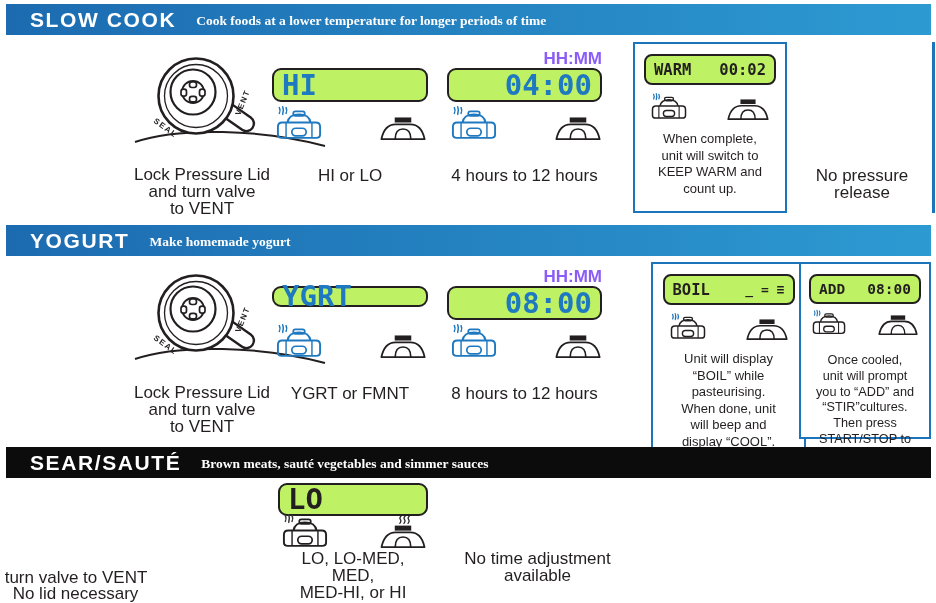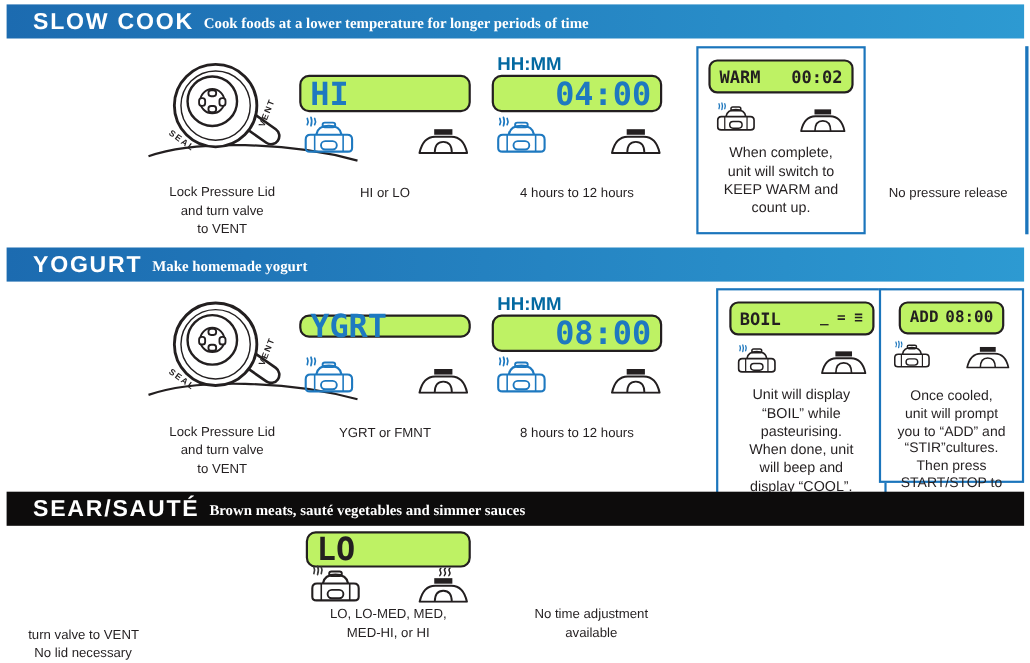--- a/index.html
+++ b/index.html
@@ -3,57 +3,57 @@
 <meta charset="utf-8">
 <style>
   html,body { margin:0; padding:0; background:#fff; }
   .page {
     position:relative; width:936px; height:603px; background:#ffffff;
     font-family:"Liberation Sans", sans-serif; color:#231f20; overflow:hidden;
   }
   
   .bar {
     position:absolute; left:6px; width:925px; height:31px;
-    display:flex; align-items:center; gap:9px; padding-left:24px; box-sizing:border-box;
+    display:flex; align-items:center; gap:20px; padding-left:24px; box-sizing:border-box;
   }
   .bar.blue  { background:linear-gradient(90deg,#1c6bb0 0%,#2d9ad2 100%); }
   .bar.black { background:#0d0c0c; }
   .bar-title { color:#fff; font-weight:bold; font-size:21px; letter-spacing:1.6px; white-space:nowrap; }
   .bar-sub   { color:#fff; font-weight:bold; font-size:13.5px; margin-top:2px; white-space:nowrap;font-family:Liberation Serif, serif; }
   
   .display {
     position:absolute; background:#bef264; border:2.5px solid #231f20; border-radius:9px;
     display:flex; align-items:center; justify-content:space-between;
     padding:0 8px; box-sizing:border-box;
   }
   .digits { font-family:"DejaVu Sans Mono", monospace; font-weight:700; white-space:pre; }
   .d-blue  { color:#1e79c0; }
   .d-black { color:#231f20; }
   .main-digits { font-size:29px; line-height:1; }
   
-  .caption { position:absolute; text-align:center; font-size:12px; line-height:17px; color:#231f20; }
-  .hhmm    { position:absolute; font-size:17px; font-weight:600; color:#0369a1; }
+  .caption { position:absolute; text-align:center; font-size:17px; line-height:17px; color:#231f20; }
+  .hhmm    { position:absolute; text-align:right; font-size:17px; font-weight:600; color:#8b5cf6; }
   
   .icon-row { position:absolute; display:flex; justify-content:space-between; align-items:flex-end; }
   .ic-blue  { color:#1e79c0; --steam:#1e79c0; }
   .ic-black { color:#231f20; --steam:#1b75bc; }
   .ic-dark  { color:#231f20; --steam:#3a3a3a; }
   .icon-row svg { display:block; }
   
   .panel {
     position:absolute; background:#fff; border:2.5px solid #1b75bc; box-sizing:border-box;
   }
   .panel .pdisp {
     position:static; margin:10px auto 0; width:132px; height:31px;
     border-width:2px; border-radius:8px;
   }
   .panel .pdigits { font-size:15.5px; }
   .panel .picons { width:118px; margin:7px auto 0; display:flex; justify-content:space-between; align-items:flex-end; }
   .pnote { margin-top:11px; text-align:center; font-size:13px; line-height:16.6px; }
-  .panel.narrow .pdisp { width:96px; height:30px; }
+  .panel.narrow .pdisp { width:112px; height:30px; }
   .panel.narrow .pdigits { font-size:14.5px; }
   .panel.narrow .picons { width:106px; margin-top:5px; }
   .panel.narrow .pnote { margin-top:18px; font-size:12.7px; line-height:15.8px; }
   .edge-strip { position:absolute; background:#1b75bc; }
   .lid-illus { position:absolute; }
 </style>
 </head>
 <body>
 
 <svg width="0" height="0" style="position:absolute">

